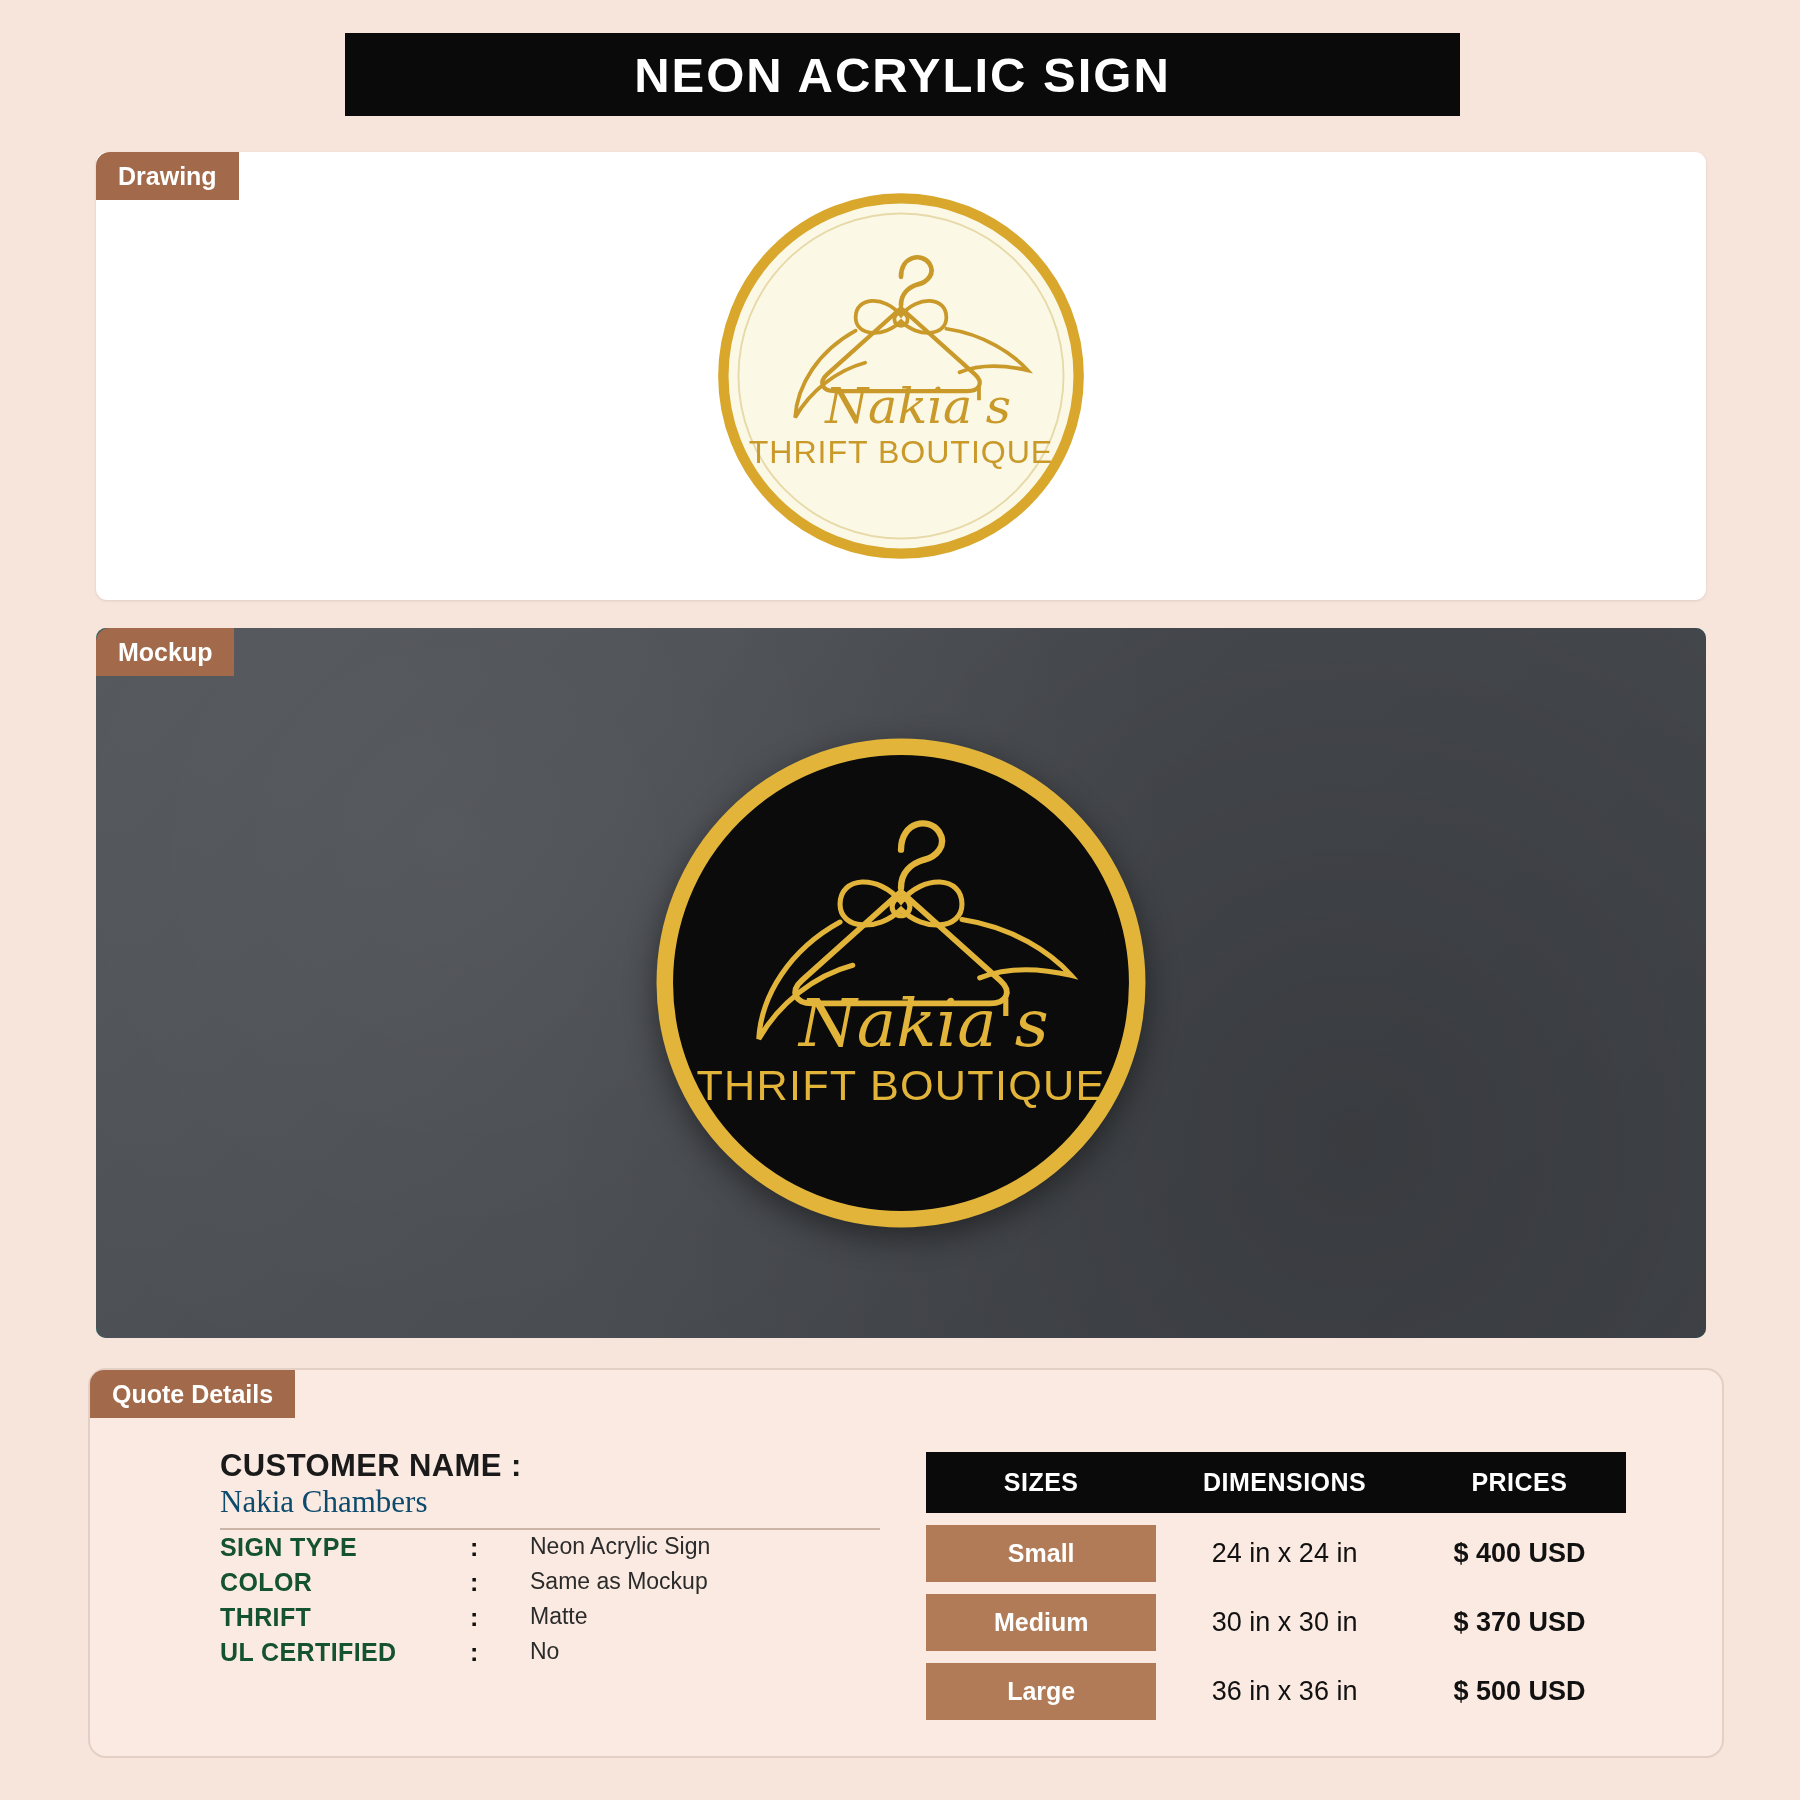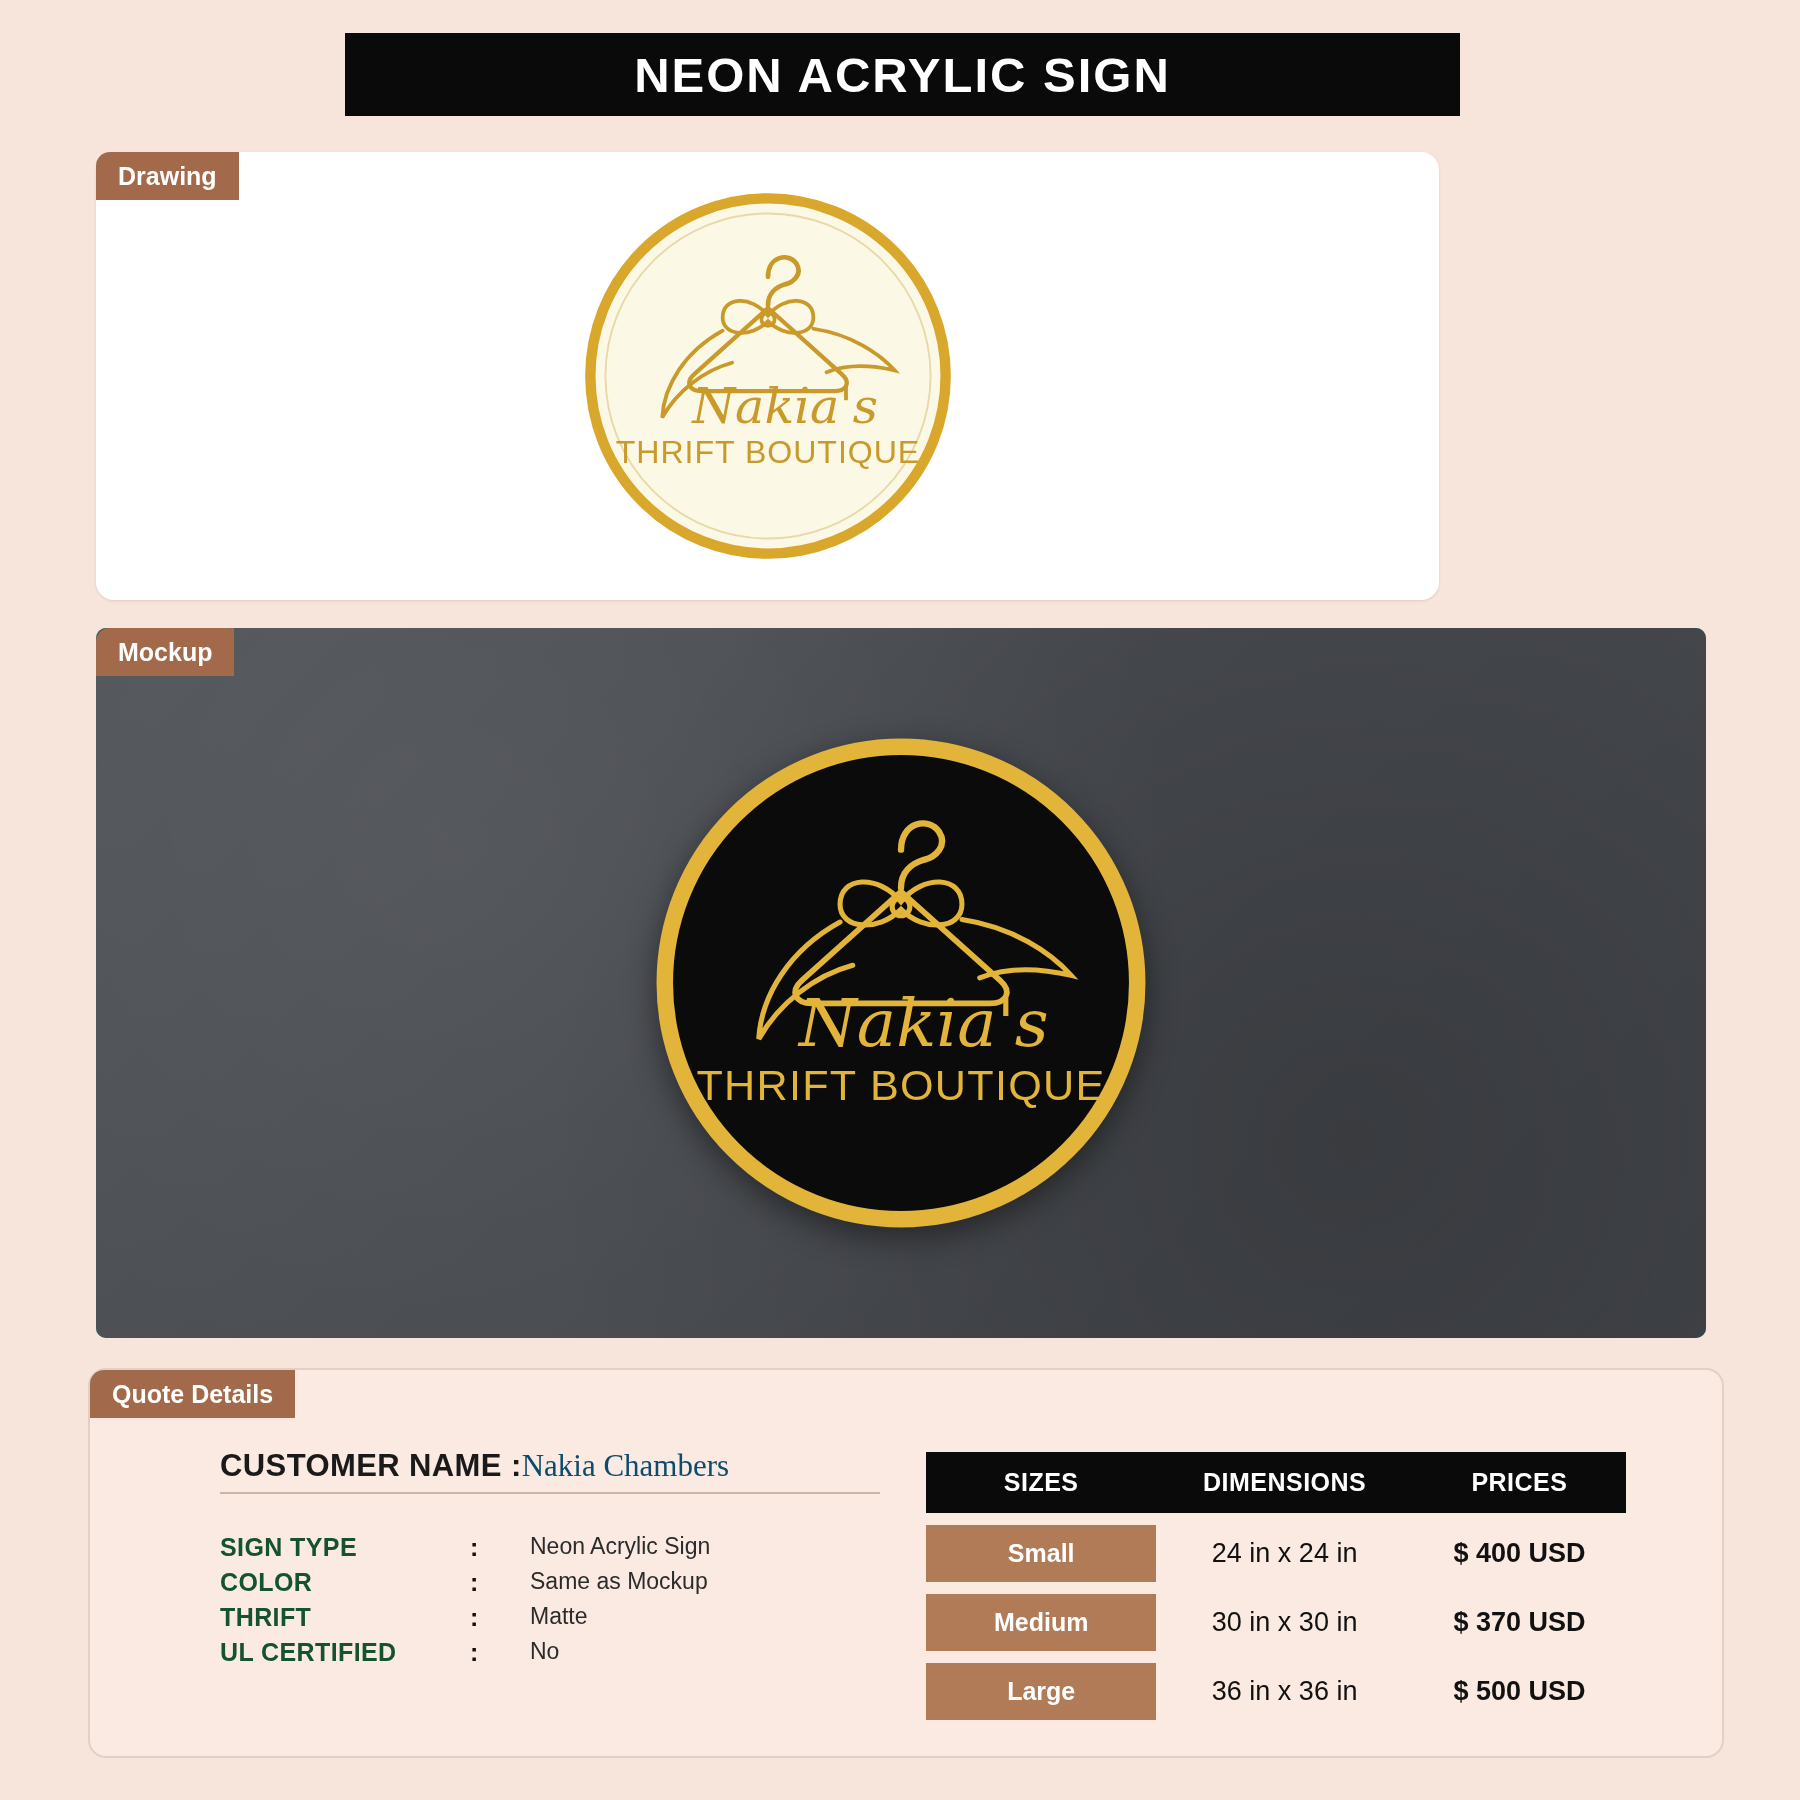--- a/index.html
+++ b/index.html
@@ -57,24 +57,24 @@
     align-items: center;
     padding: 0 22px;
     border-top-left-radius: 14px;
     z-index: 5;
   }
 
   
   .drawing-card {
     left: 96px;
     top: 152px;
-    width: 1343px;
+    width: 1610px;
     height: 448px;
     background: #ffffff;
-    border-radius: 18px;
+    border-radius: 11px;
     box-shadow: 0 1px 3px rgba(0,0,0,0.10);
   }
   .drawing-inner {
     position: absolute;
     left: 0; top: 0; right: 0; bottom: 0;
     display: flex;
     align-items: center;
     justify-content: center;
   }
 
@@ -136,20 +136,21 @@
   
   .cust-row {
     position: absolute;
     left: 130px;
     top: 30px;
     width: 660px;
     display: flex;
     align-items: flex-start;
     border-bottom: 2px solid #cbb3a6;
     padding-bottom: 8px;
+    flex-direction: column;
   }
   .cust-label {
     font-size: 31px;
     font-weight: bold;
     color: #1a1a1a;
     letter-spacing: 0.4px;
   }
   .cust-value {
     font-size: 31px;
     color: #0c4a6e;

